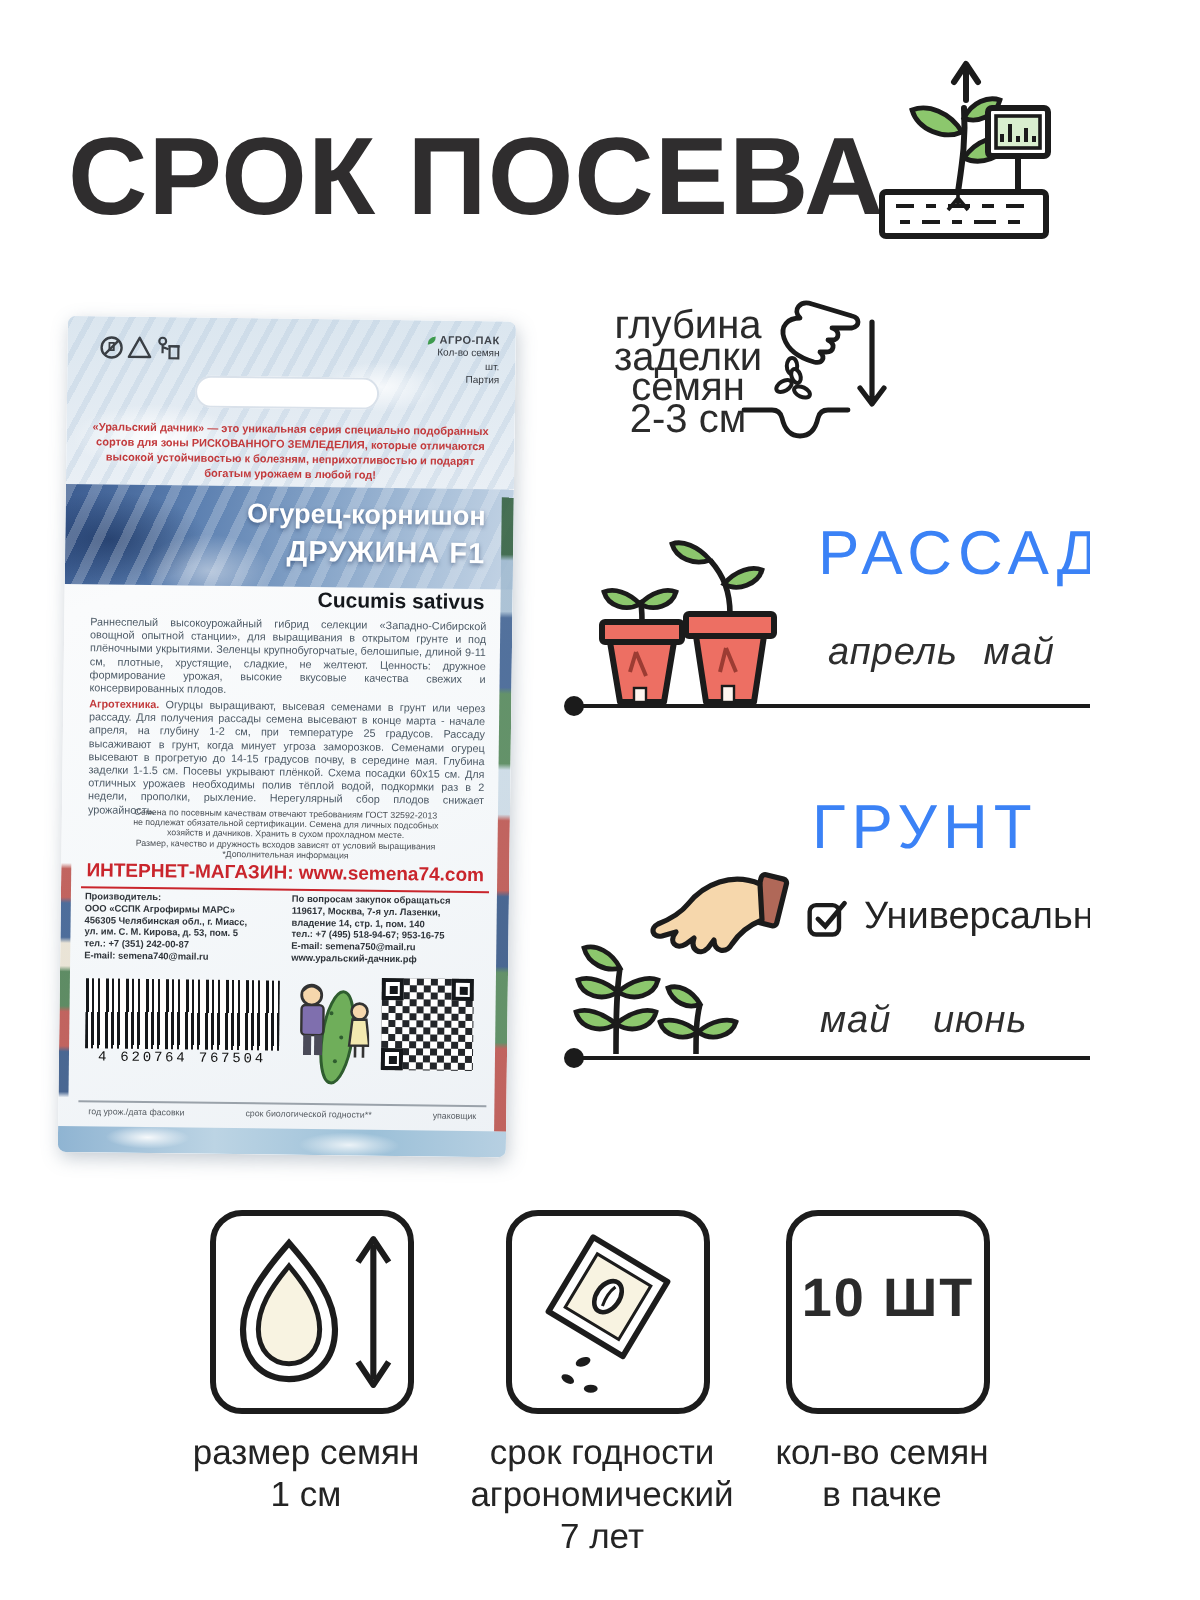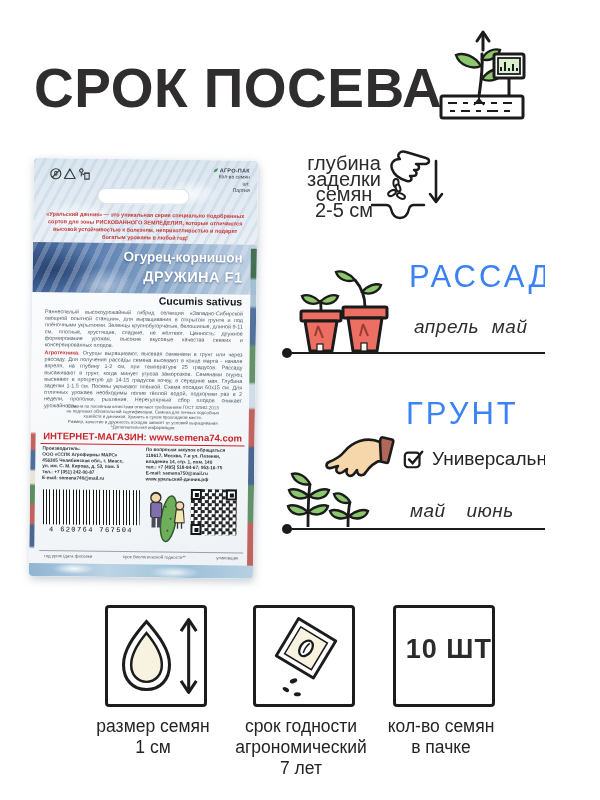--- a/index.html
+++ b/index.html
@@ -17,21 +17,21 @@
   .sect-title{position:absolute;font-size:31px;letter-spacing:3px;color:#3b82f6;white-space:nowrap;}
   .months{position:absolute;font-size:19px;letter-spacing:0.5px;color:#2e2e2e;word-spacing:7px;white-space:nowrap;font-style:italic;}
   .months.wide{word-spacing:15px;}
   .tline{position:absolute;left:285px;right:0;height:2.4px;background:#1b1b1b;}
   .tdot{position:absolute;left:-3px;top:-3.8px;width:10px;height:10px;border-radius:50%;background:#1b1b1b;}
   .soil-row{position:absolute;left:403px;top:448px;display:flex;align-items:center;gap:7px;}
   .soil-row span{font-size:19px;color:#242424;}
 
   
   .fact-box{position:absolute;top:605px;width:96px;height:96px;border:3.6px solid #1c1c1c;
-    border-radius:4px;display:flex;align-items:center;justify-content:flex-end;background:#fff;}
+    border-radius:16px;display:flex;align-items:center;justify-content:center;background:#fff;}
   .fact-count{font-size:27px;font-weight:bold;letter-spacing:1px;color:#2b2b2b;padding-bottom:14px;}
   .fact-label{position:absolute;top:716px;width:170px;text-align:center;font-size:17.5px;
     line-height:21px;color:#242424;}
 
   
   .packet{position:absolute;left:34px;top:158px;width:224px;height:418px;border-radius:4px;
     transform:rotate(0.7deg);transform-origin:top left;overflow:hidden;
     background:linear-gradient(160deg,#eff3f7 0%,#fafbfc 30%,#f5f8fa 62%,#edf1f5 100%);
     box-shadow:1px 3px 9px rgba(90,110,130,.35);}
   .pk-top{position:absolute;left:0;top:0;width:100%;height:84px;
@@ -117,21 +117,21 @@
     <path d="M71 52 V70" stroke="#1b1b1b" stroke-width="3"></path>
     <rect x="3" y="70" width="82" height="22" rx="2" fill="#fff" stroke="#1b1b1b" stroke-width="3"></rect>
     <path d="M10 77 h9 M25 77 h5 M36 77 h11 M53 77 h6 M65 77 h9 M12 85 h5 M23 85 h9 M38 85 h5 M49 85 h11 M66 85 h6" stroke="#1b1b1b" stroke-width="2"></path>
     <path d="M41 70 v6 M41 73 l-5 6 M41 73 l5 6" stroke="#1b1b1b" stroke-width="1.8" fill="none"></path>
   </svg>
 
   <div class="depth-note">
     <div>глубина</div>
     <div>заделки</div>
     <div>семян</div>
-    <div>2-5 см</div>
+    <div>2-3 см</div>
   </div>
   <svg class="abs" style="left:370px;top:147px;" width="78" height="76" viewBox="0 0 78 76">
     <path d="M30 12 C26 8 30 3 36 5 L56 11 C60 12 60 16 56 17 L46 17 C50 18 50 23 46 23 L44 23
              C48 25 47 29 43 29 L40 29 C43 32 41 35 37 34 C30 32 24 28 22 22 C20 16 24 12 30 12 Z" fill="#fff" stroke="#1b1b1b" stroke-width="2.4" stroke-linejoin="round"></path>
     <ellipse cx="26" cy="36" rx="2.6" ry="4" fill="#fff" stroke="#1b1b1b" stroke-width="2"></ellipse>
     <ellipse cx="22" cy="46" rx="4.2" ry="2.4" transform="rotate(-30 22 46)" fill="#fff" stroke="#1b1b1b" stroke-width="2"></ellipse>
     <ellipse cx="31" cy="49" rx="4.2" ry="2.4" transform="rotate(25 31 49)" fill="#fff" stroke="#1b1b1b" stroke-width="2"></ellipse>
     <ellipse cx="28" cy="41" rx="3.6" ry="2.2" transform="rotate(70 28 41)" fill="#fff" stroke="#1b1b1b" stroke-width="2"></ellipse>
     <path d="M2 58 H16 Q20 58 21 62 Q23 71 30 71 Q37 71 39 62 Q40 58 44 58 H54" fill="none" stroke="#1b1b1b" stroke-width="2.4" stroke-linecap="round"></path>
     <path d="M66 14 V54 M60 47 L66 55 L72 47" fill="none" stroke="#1b1b1b" stroke-width="2.6" stroke-linecap="round" stroke-linejoin="round"></path>

